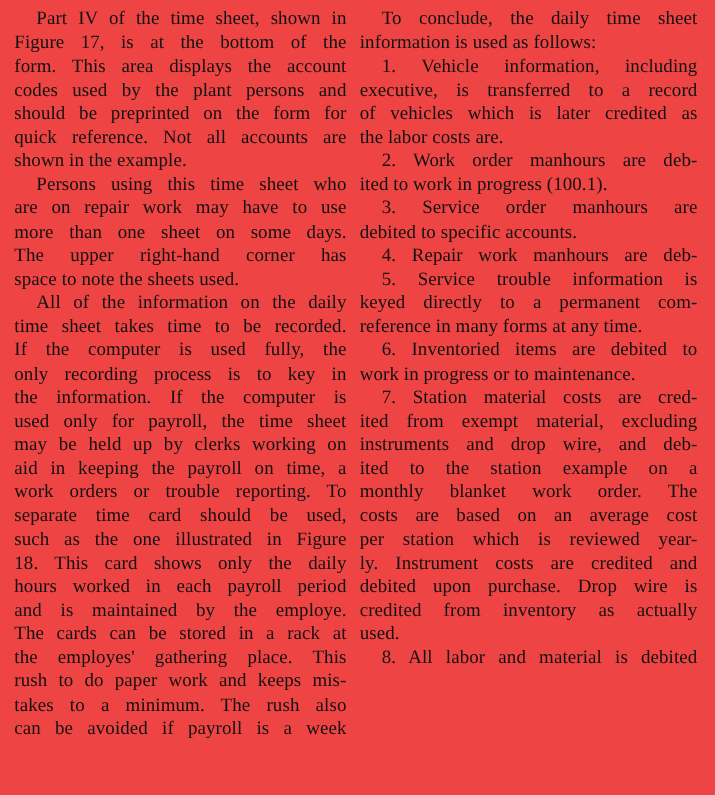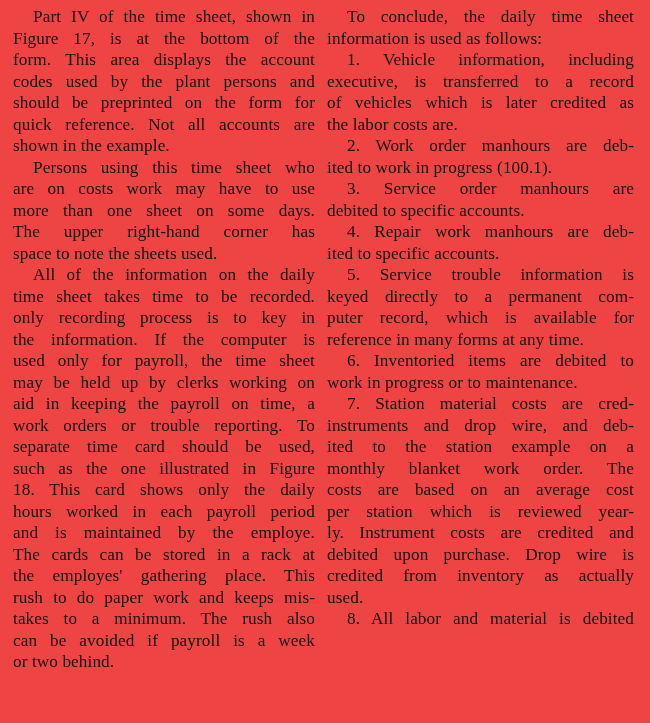--- a/index.html
+++ b/index.html
@@ -31,64 +31,63 @@
 <div class="page">
   <div class="col col-left" id="col-0">
       <span class="line indent">Part IV of the time sheet, shown in</span>
       <span class="line">Figure 17, is at the bottom of the</span>
       <span class="line">form. This area displays the account</span>
       <span class="line">codes used by the plant persons and</span>
       <span class="line">should be preprinted on the form for</span>
       <span class="line">quick reference. Not all accounts are</span>
       <span class="line last">shown in the example.</span>
       <span class="line indent">Persons using this time sheet who</span>
-      <span class="line">are on costs work may have to use</span>
+      <span class="line">are on repair work may have to use</span>
       <span class="line">more than one sheet on some days.</span>
       <span class="line">The upper right-hand corner has</span>
       <span class="line last">space to note the sheets used.</span>
       <span class="line indent">All of the information on the daily</span>
       <span class="line">time sheet takes time to be recorded.</span>
+      <span class="line">If the computer is used fully, the</span>
       <span class="line">only recording process is to key in</span>
       <span class="line">the information. If the computer is</span>
       <span class="line">used only for payroll, the time sheet</span>
       <span class="line">may be held up by clerks working on</span>
       <span class="line">aid in keeping the payroll on time, a</span>
       <span class="line">work orders or trouble reporting. To</span>
       <span class="line">separate time card should be used,</span>
       <span class="line">such as the one illustrated in Figure</span>
       <span class="line">18. This card shows only the daily</span>
       <span class="line">hours worked in each payroll period</span>
       <span class="line">and is maintained by the employe.</span>
       <span class="line">The cards can be stored in a rack at</span>
       <span class="line">the employes' gathering place. This</span>
       <span class="line">rush to do paper work and keeps mis-</span>
       <span class="line">takes to a minimum. The rush also</span>
       <span class="line">can be avoided if payroll is a week</span>
-      <span class="line last">or two behind.</span>
     </div>
   <div class="col col-right" id="col-1">
       <span class="line indent">To conclude, the daily time sheet</span>
       <span class="line last">information is used as follows:</span>
       <span class="line indent">1. Vehicle information, including</span>
       <span class="line">executive, is transferred to a record</span>
       <span class="line">of vehicles which is later credited as</span>
       <span class="line last">the labor costs are.</span>
       <span class="line indent">2. Work order manhours are deb-</span>
       <span class="line last">ited to work in progress (100.1).</span>
       <span class="line indent">3. Service order manhours are</span>
       <span class="line last">debited to specific accounts.</span>
       <span class="line indent">4. Repair work manhours are deb-</span>
-      <span class="line last">ited to specific accounts.</span>
       <span class="line indent">5. Service trouble information is</span>
       <span class="line">keyed directly to a permanent com-</span>
-      <span class="line">puter record, which is available for</span>
       <span class="line last">reference in many forms at any time.</span>
       <span class="line indent">6. Inventoried items are debited to</span>
       <span class="line last">work in progress or to maintenance.</span>
       <span class="line indent">7. Station material costs are cred-</span>
+      <span class="line">ited from exempt material, excluding</span>
       <span class="line">instruments and drop wire, and deb-</span>
       <span class="line">ited to the station example on a</span>
       <span class="line">monthly blanket work order. The</span>
       <span class="line">costs are based on an average cost</span>
       <span class="line">per station which is reviewed year-</span>
       <span class="line">ly. Instrument costs are credited and</span>
       <span class="line">debited upon purchase. Drop wire is</span>
       <span class="line">credited from inventory as actually</span>
       <span class="line last">used.</span>
       <span class="line indent">8. All labor and material is debited</span>

